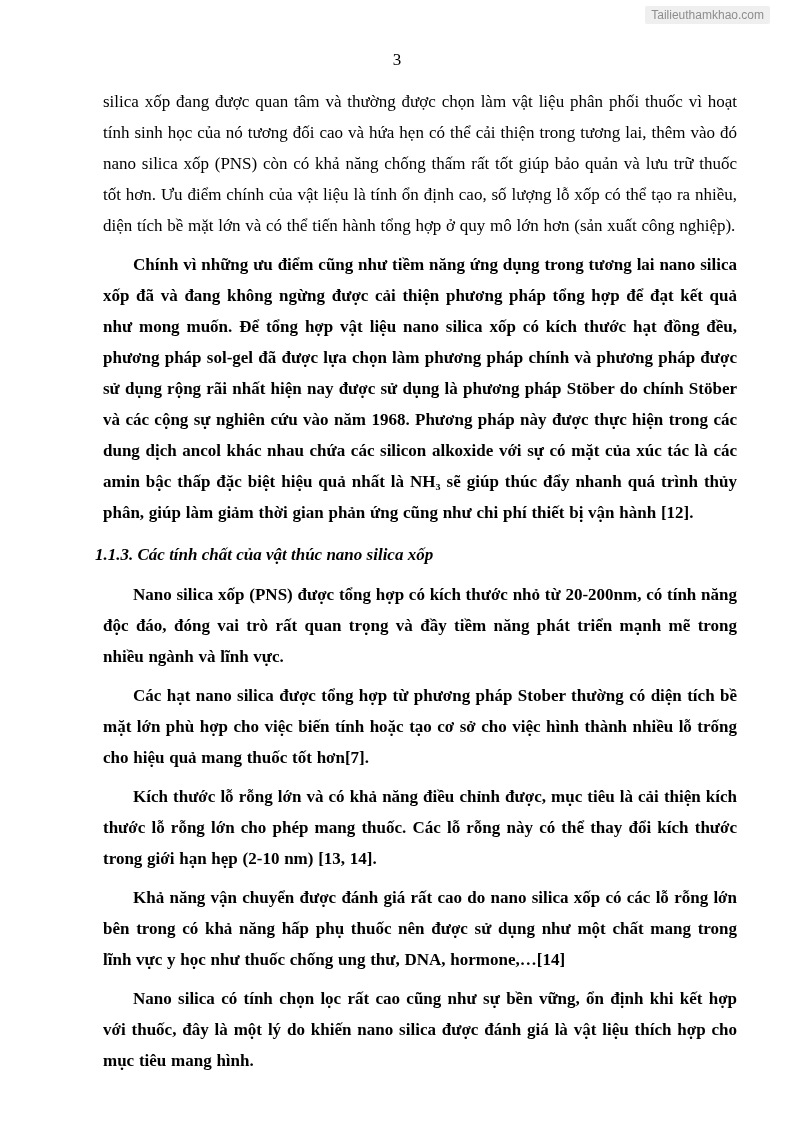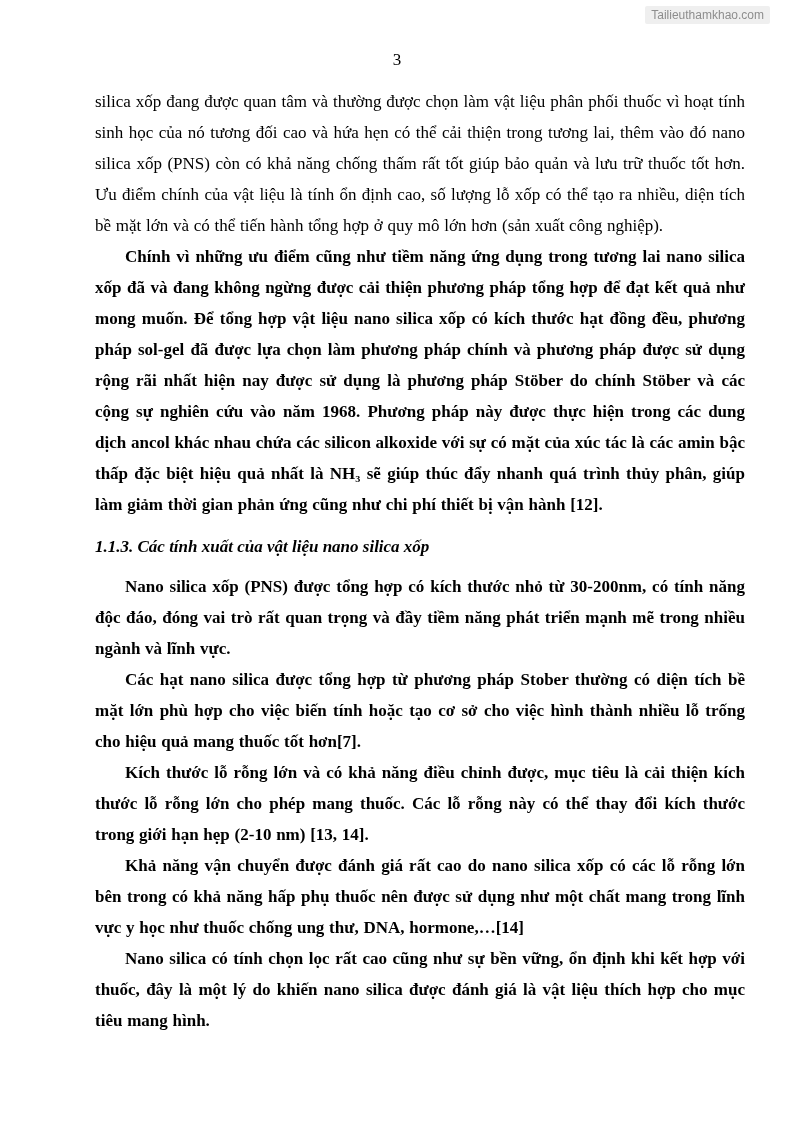--- a/index.html
+++ b/index.html
@@ -29,21 +29,21 @@
   .page-number {
     padding-top: 50px;
     text-align: center;
     font-size: 17px;
     line-height: 20px;
   }
   .content {
     margin: 16px 49px 0 95px; 
   }
   .para {
-    margin: 0;
+    margin: 8px;
     font-size: 17px;
     line-height: 31px;
     text-align: justify;
     word-spacing: 0.5px;
   }
   .para.indent {
     text-indent: 30px;
     font-weight: bold;
   }
   .heading {
@@ -63,23 +63,23 @@
   <div class="watermark">Tailieuthamkhao.com</div>
 
   <div class="page-number">3</div>
 
   <div class="content">
 
     <p class="para">silica xốp đang được quan tâm và thường được chọn làm vật liệu phân phối thuốc vì hoạt tính sinh học của nó tương đối cao và hứa hẹn có thể cải thiện trong tương lai, thêm vào đó nano silica xốp (PNS) còn có khả năng chống thấm rất tốt giúp bảo quản và lưu trữ thuốc tốt hơn. Ưu điểm chính của vật liệu là tính ổn định cao, số lượng lỗ xốp có thể tạo ra nhiều, diện tích bề mặt lớn và có thể tiến hành tổng hợp ở quy mô lớn hơn (sản xuất công nghiệp).</p>
 
     <p class="para indent">Chính vì những ưu điểm cũng như tiềm năng ứng dụng trong tương lai nano silica xốp đã và đang không ngừng được cải thiện phương pháp tổng hợp để đạt kết quả như mong muốn. Để tổng hợp vật liệu nano silica xốp có kích thước hạt đồng đều, phương pháp sol-gel đã được lựa chọn làm phương pháp chính và phương pháp được sử dụng rộng rãi nhất hiện nay được sử dụng là phương pháp Stöber do chính Stöber và các cộng sự nghiên cứu vào năm 1968. Phương pháp này được thực hiện trong các dung dịch ancol khác nhau chứa các silicon alkoxide với sự có mặt của xúc tác là các amin bậc thấp đặc biệt hiệu quả nhất là NH₃ sẽ giúp thúc đẩy nhanh quá trình thủy phân, giúp làm giảm thời gian phản ứng cũng như chi phí thiết bị vận hành [12].</p>
 
-    <h3 class="heading">1.1.3.  Các tính xuất của vật liệu nano silica xốp</h3>
+    <h3 class="heading">1.1.3.  Các tính chất của vật thúc nano silica xốp</h3>
 
-    <p class="para indent">Nano silica xốp (PNS) được tổng hợp có kích thước nhỏ từ 30-200nm, có tính năng độc đáo, đóng vai trò rất quan trọng và đầy tiềm năng phát triển mạnh mẽ trong nhiều ngành và lĩnh vực.</p>
+    <p class="para indent">Nano silica xốp (PNS) được tổng hợp có kích thước nhỏ từ 20-200nm, có tính năng độc đáo, đóng vai trò rất quan trọng và đầy tiềm năng phát triển mạnh mẽ trong nhiều ngành và lĩnh vực.</p>
 
     <p class="para indent">Các hạt nano silica được tổng hợp từ phương pháp Stober thường có diện tích bề mặt lớn phù hợp cho việc biến tính hoặc tạo cơ sở cho việc hình thành nhiều lỗ trống cho hiệu quả mang thuốc tốt hơn[7].</p>
 
     <p class="para indent">Kích thước lỗ rỗng lớn và có khả năng điều chỉnh được, mục tiêu là cải thiện kích thước lỗ rỗng lớn cho phép mang thuốc. Các lỗ rỗng này có thể thay đổi kích thước trong giới hạn hẹp (2-10 nm) [13, 14].</p>
 
     <p class="para indent">Khả năng vận chuyển được đánh giá rất cao do nano silica xốp có các lỗ rỗng lớn bên trong có khả năng hấp phụ thuốc nên được sử dụng như một chất mang trong lĩnh vực y học như thuốc chống ung thư, DNA, hormone,…[14]</p>
 
     <p class="para indent">Nano silica có tính chọn lọc rất cao cũng như sự bền vững, ổn định khi kết hợp với thuốc, đây là một lý do khiến nano silica được đánh giá là vật liệu thích hợp cho mục tiêu mang hình.</p>
 
   </div>

